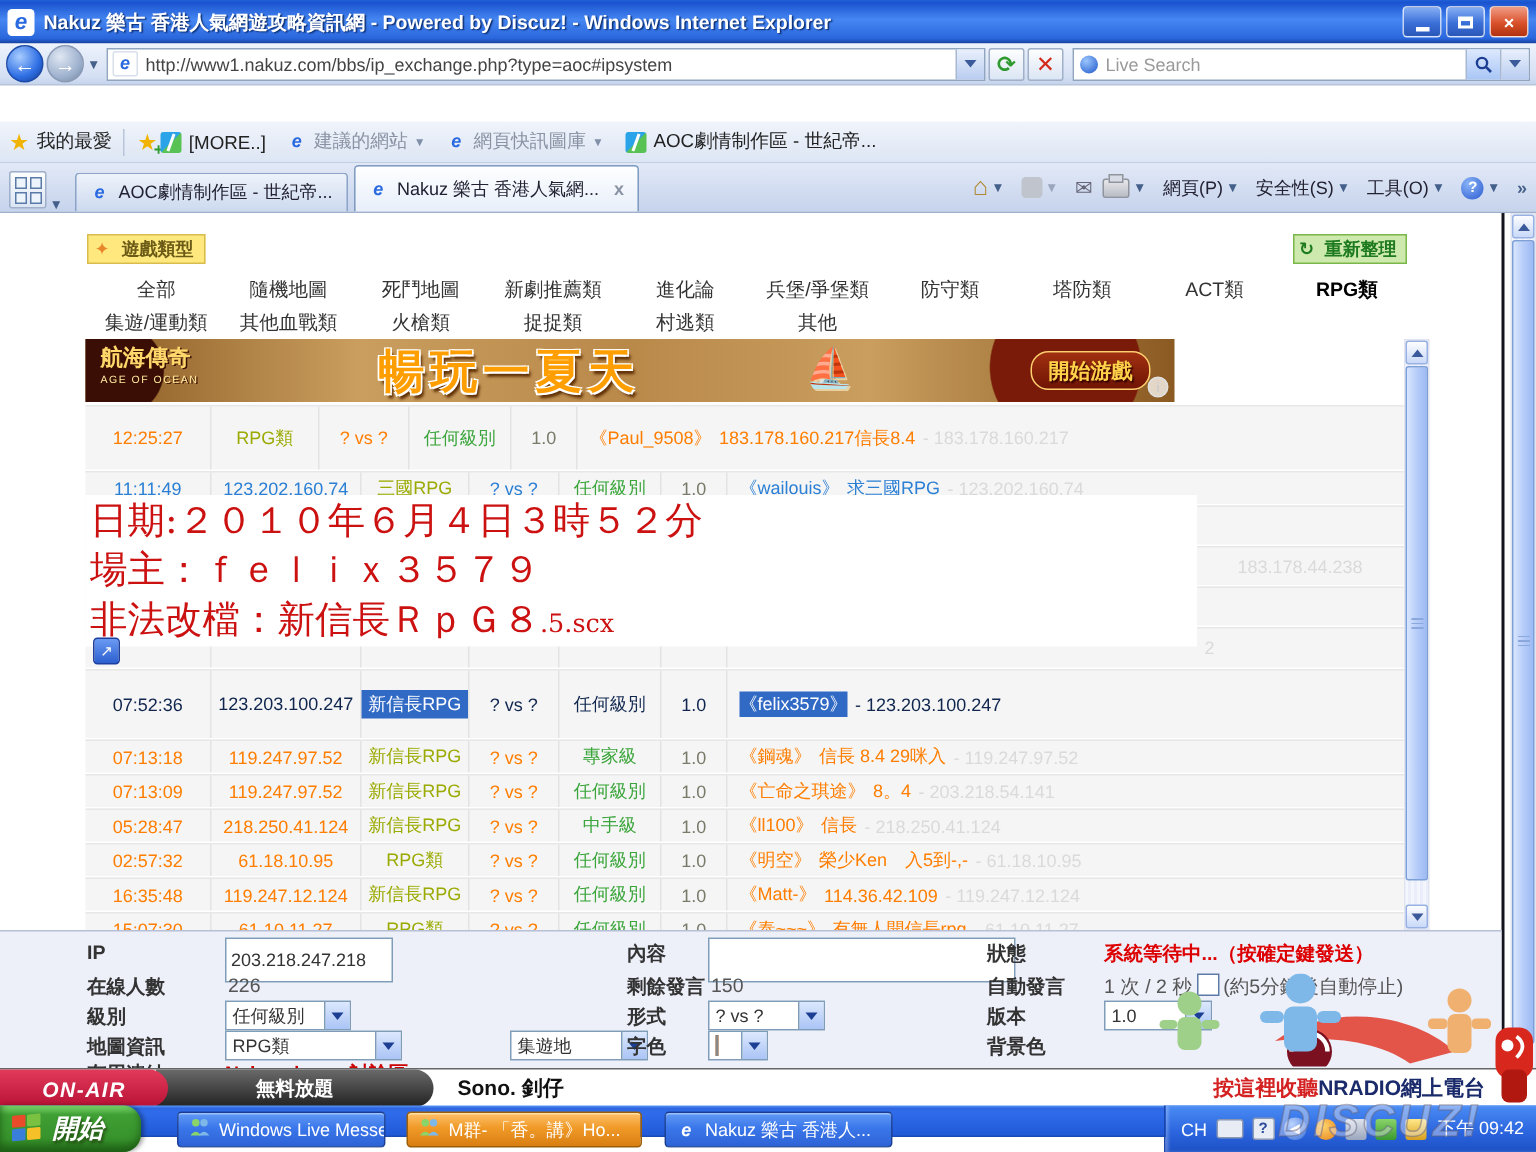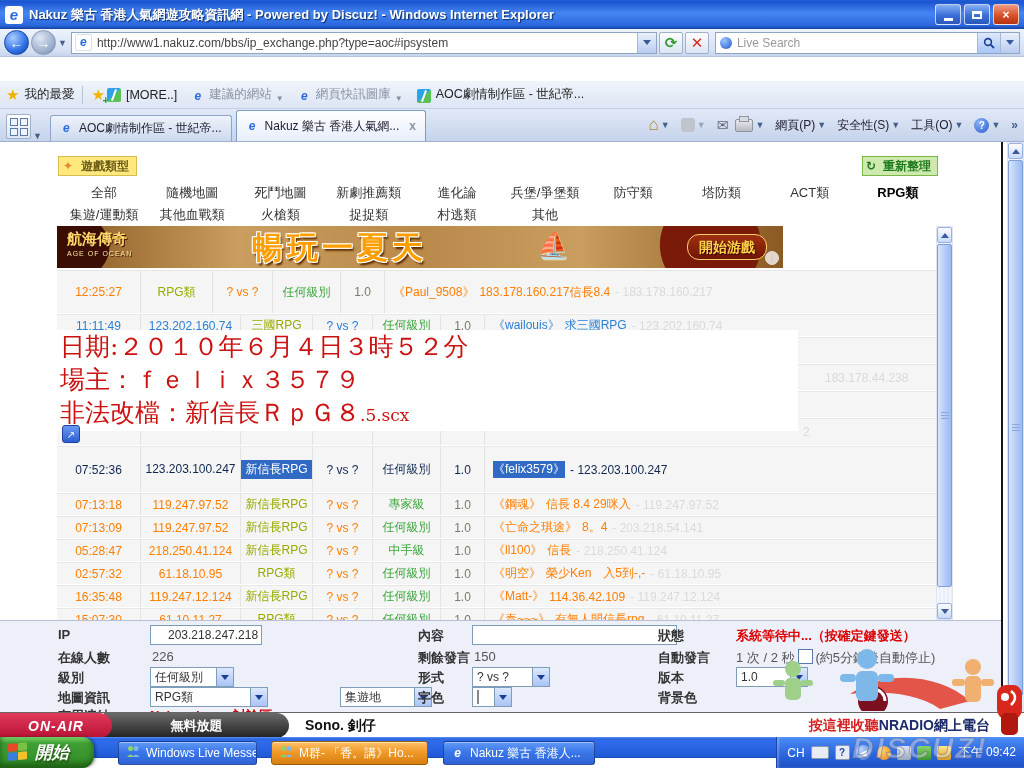--- a/index.html
+++ b/index.html
@@ -56,21 +56,21 @@
     background:linear-gradient(180deg,#f4f7fd,#e4ebf7);display:flex;align-items:center;
     border-bottom:1px solid #c8d4e8;box-sizing:border-box;padding-left:6px;}
   .menu-item{font-size:12.5px;color:#1a1a1a;padding:3px 11px;}
 
   
   .favbar{position:absolute;left:0;top:81px;width:1024px;height:28px;
     background:linear-gradient(180deg,#f0f4fb,#dde6f4);display:flex;align-items:center;
     border-bottom:1px solid #c2cee4;box-sizing:border-box;padding-left:6px;font-size:12.5px;color:#222;}
   .star{color:#f0b400;font-size:15px;margin-right:5px;}
   .fav-sep{width:1px;height:18px;background:#b8c4d8;margin:0 8px;}
-  .fav-item{display:flex;align-items:flex-end;margin-right:14px;white-space:nowrap;}
+  .fav-item{display:flex;align-items:center;margin-right:14px;white-space:nowrap;}
   .fav-item.dim{color:#8a93a4;}
   .flash-icon{width:14px;height:14px;border-radius:2px;margin-right:5px;
     background:linear-gradient(135deg,#2aa3e8 48%,#58c254 52%);position:relative;flex:none;}
   .flash-icon::after{content:"";position:absolute;left:6px;top:1px;width:2px;height:12px;background:#fff;transform:rotate(20deg);}
   .ie-mini{width:13px;height:13px;color:#2a6ae0;font-weight:bold;font-style:italic;font-size:12px;
     line-height:13px;text-align:center;margin-right:5px;flex:none;}
   .fav-caret{font-size:8px;color:#8090a8;margin-left:4px;}
   .star-add{position:relative;color:#f0b400;font-size:15px;margin-right:2px;}
   .star-add::after{content:"+";position:absolute;right:-4px;bottom:-2px;color:#2f9a2f;font-size:11px;font-weight:bold;}
 
@@ -177,22 +177,22 @@
   .sb-thumb{position:absolute;left:0;width:15px;background:linear-gradient(90deg,#d8e5fd,#b7cdf9 50%,#9dbaf4);
     border:1px solid #7da0d8;border-radius:2px;box-sizing:border-box;}
   .sb-thumb::after{content:"";position:absolute;left:3px;top:calc(50% - 4px);width:8px;height:8px;
     background:repeating-linear-gradient(180deg,#8aa8dc 0 1px,transparent 1px 3px);}
 
   
   .pform{position:absolute;left:0;top:478px;width:1001px;height:92px;background:#edeff9;
     border-top:1px solid #b8c0d8;font-size:13px;color:#333;z-index:20;}
   .flabel{position:absolute;font-weight:bold;white-space:nowrap;}
   .fval{position:absolute;color:#555;white-space:nowrap;}
-  .inp{position:absolute;height:20px;border:1px solid #7f9db9;background:#fff;font-size:12px;color:#333;
-    padding:0 17px;box-sizing:border-box;display:flex;align-items:center;overflow:hidden;white-space:nowrap;}
+  .inp{position:absolute;height:30px;border:1px solid #7f9db9;background:#fff;font-size:12px;color:#333;
+    padding:0 3px;box-sizing:border-box;display:flex;align-items:center;overflow:hidden;white-space:nowrap;}
   .xsel{position:absolute;height:20px;border:1px solid #7f9db9;background:#fff;display:flex;align-items:center;
     font-size:12px;box-sizing:border-box;}
   .xsel .txt{padding:0 4px;flex:1;white-space:nowrap;overflow:hidden;}
   .xsel .ar{width:17px;height:100%;background:linear-gradient(#dce8fd,#aac4f6);border-left:1px solid #7f9db9;
     display:flex;align-items:center;justify-content:center;box-sizing:border-box;}
   .xsel .ar i{width:0;height:0;border:4px solid transparent;border-top:5px solid #1c3f94;margin-top:4px;}
   .swatch{width:16px;height:16px;border:1px solid #888;box-sizing:border-box;}
   .chk{width:13px;height:13px;border:1px solid #5a78a8;background:#fff;display:inline-block;vertical-align:-2px;margin:0 3px;}
   .status-red{color:#dd0000;font-weight:bold;}
   .red-link{color:#cc0000;font-weight:bold;margin-right:4px;}

